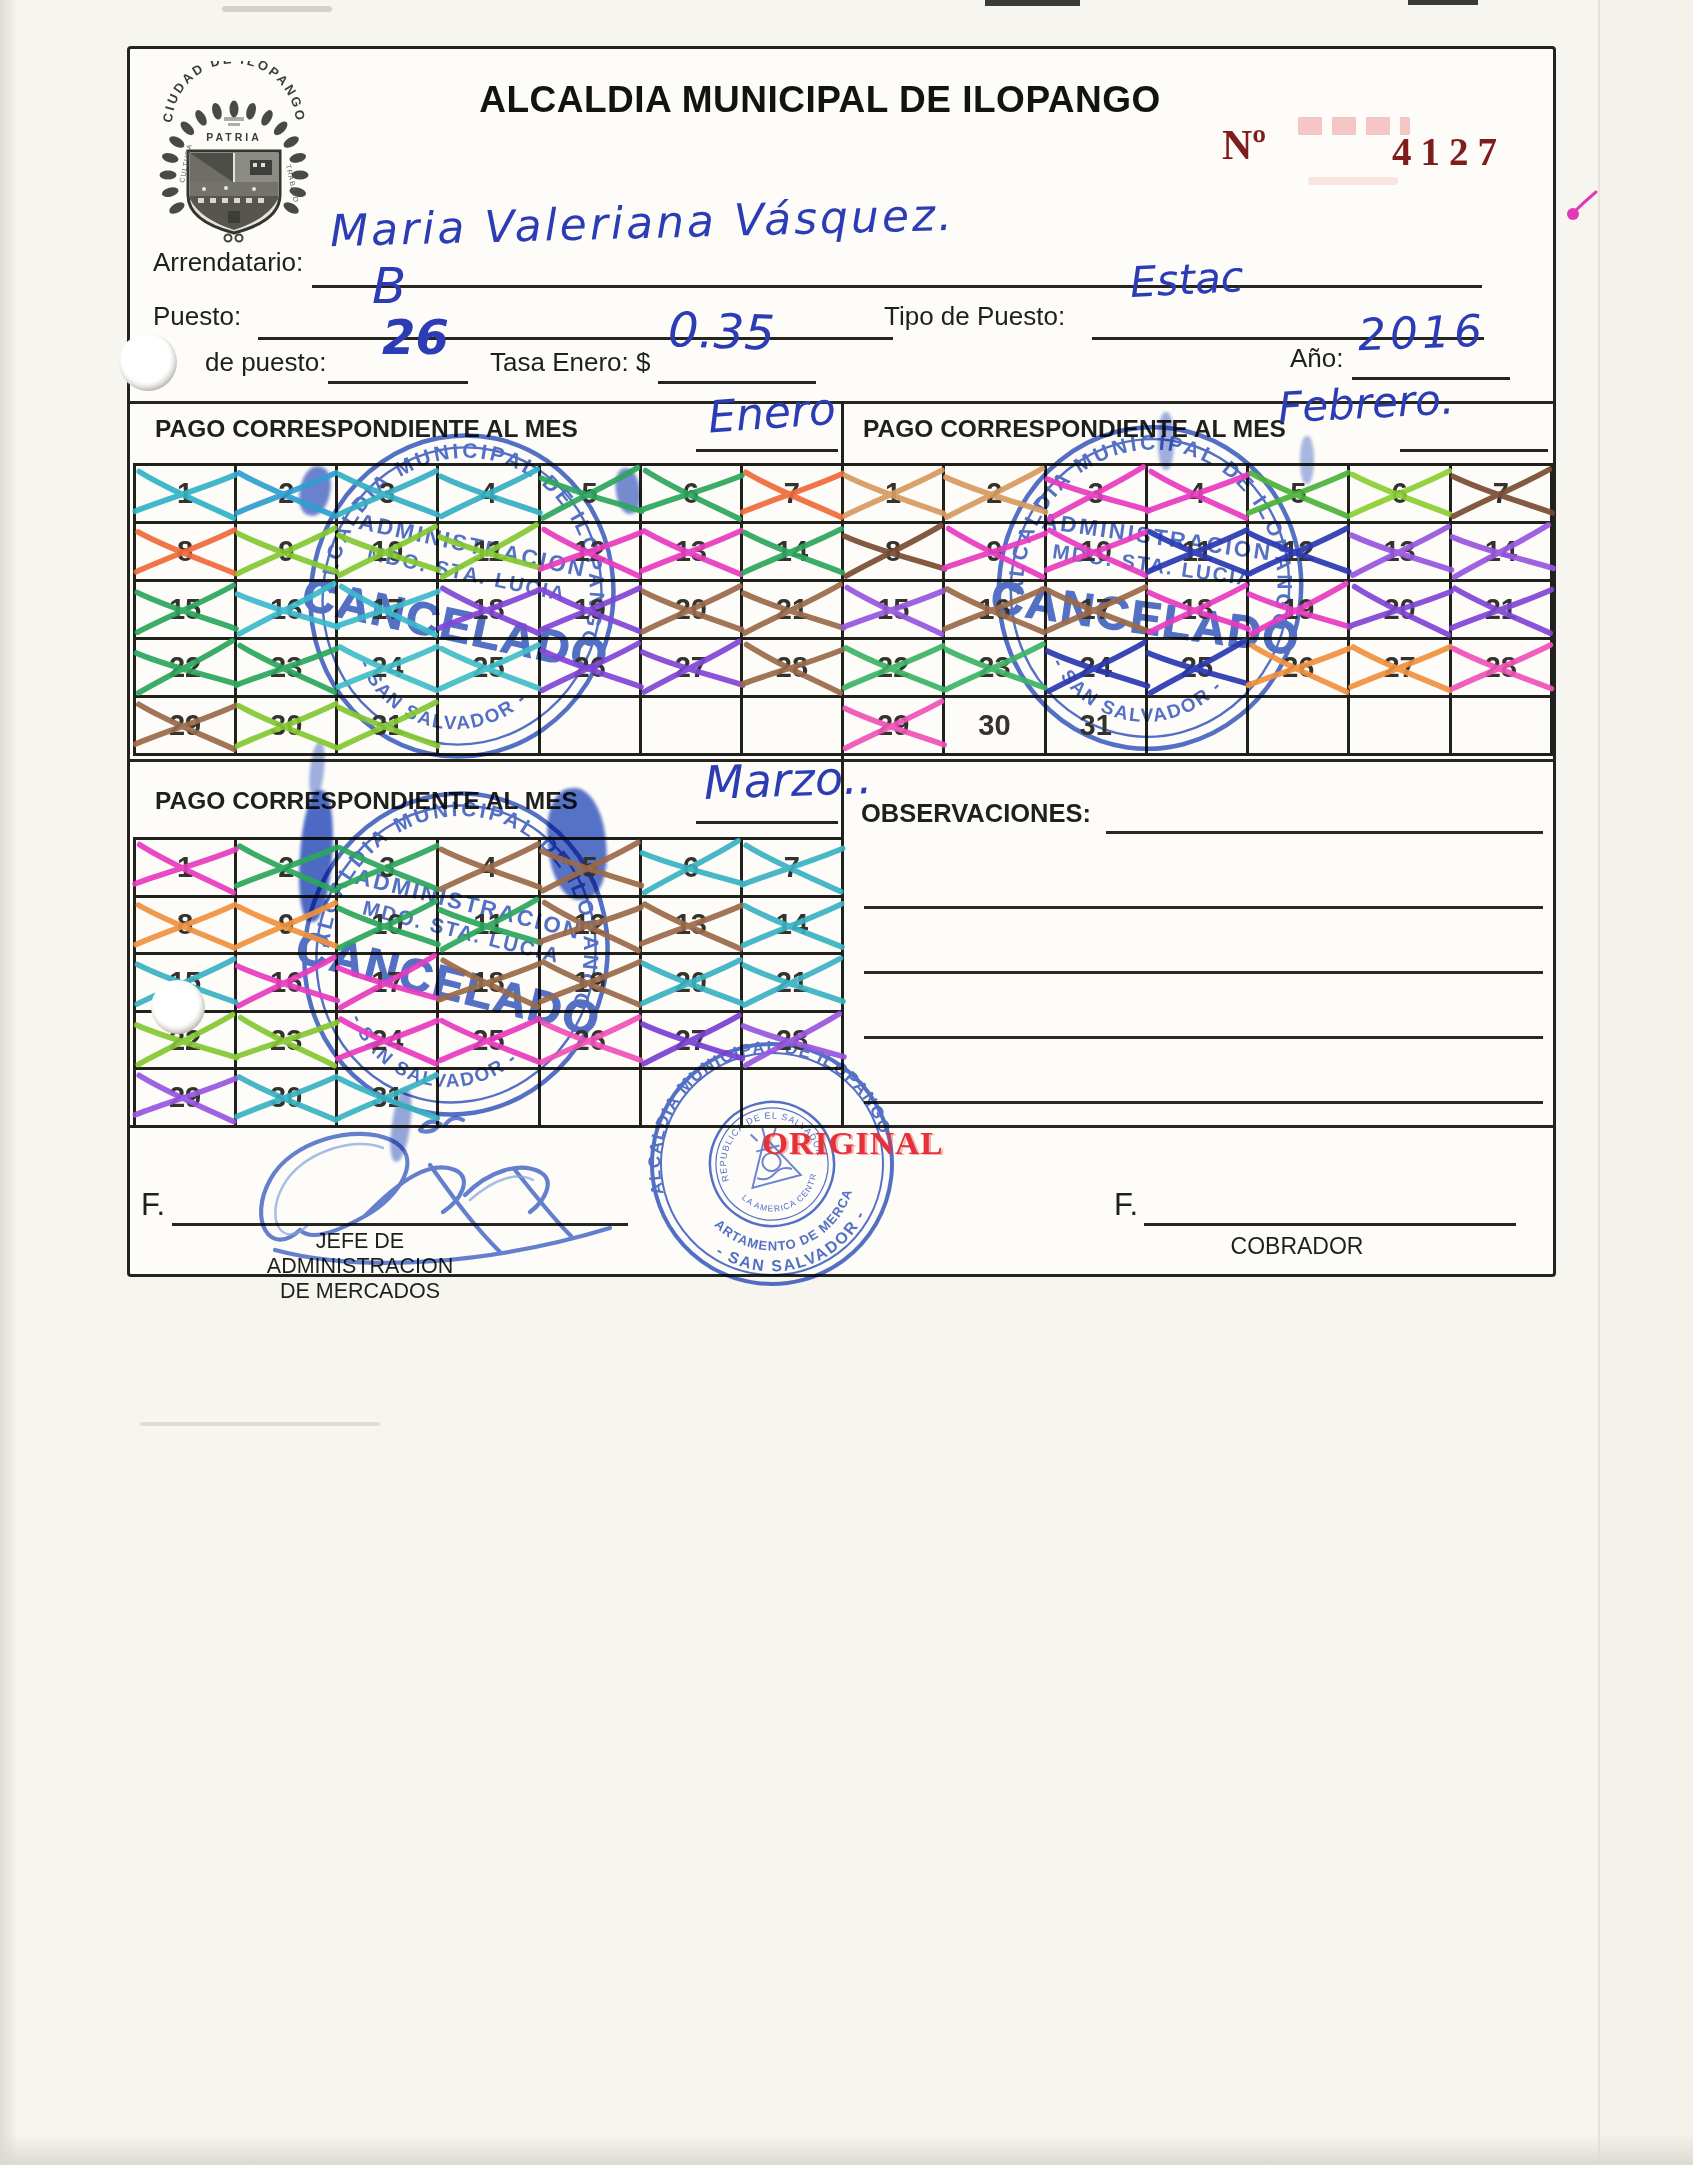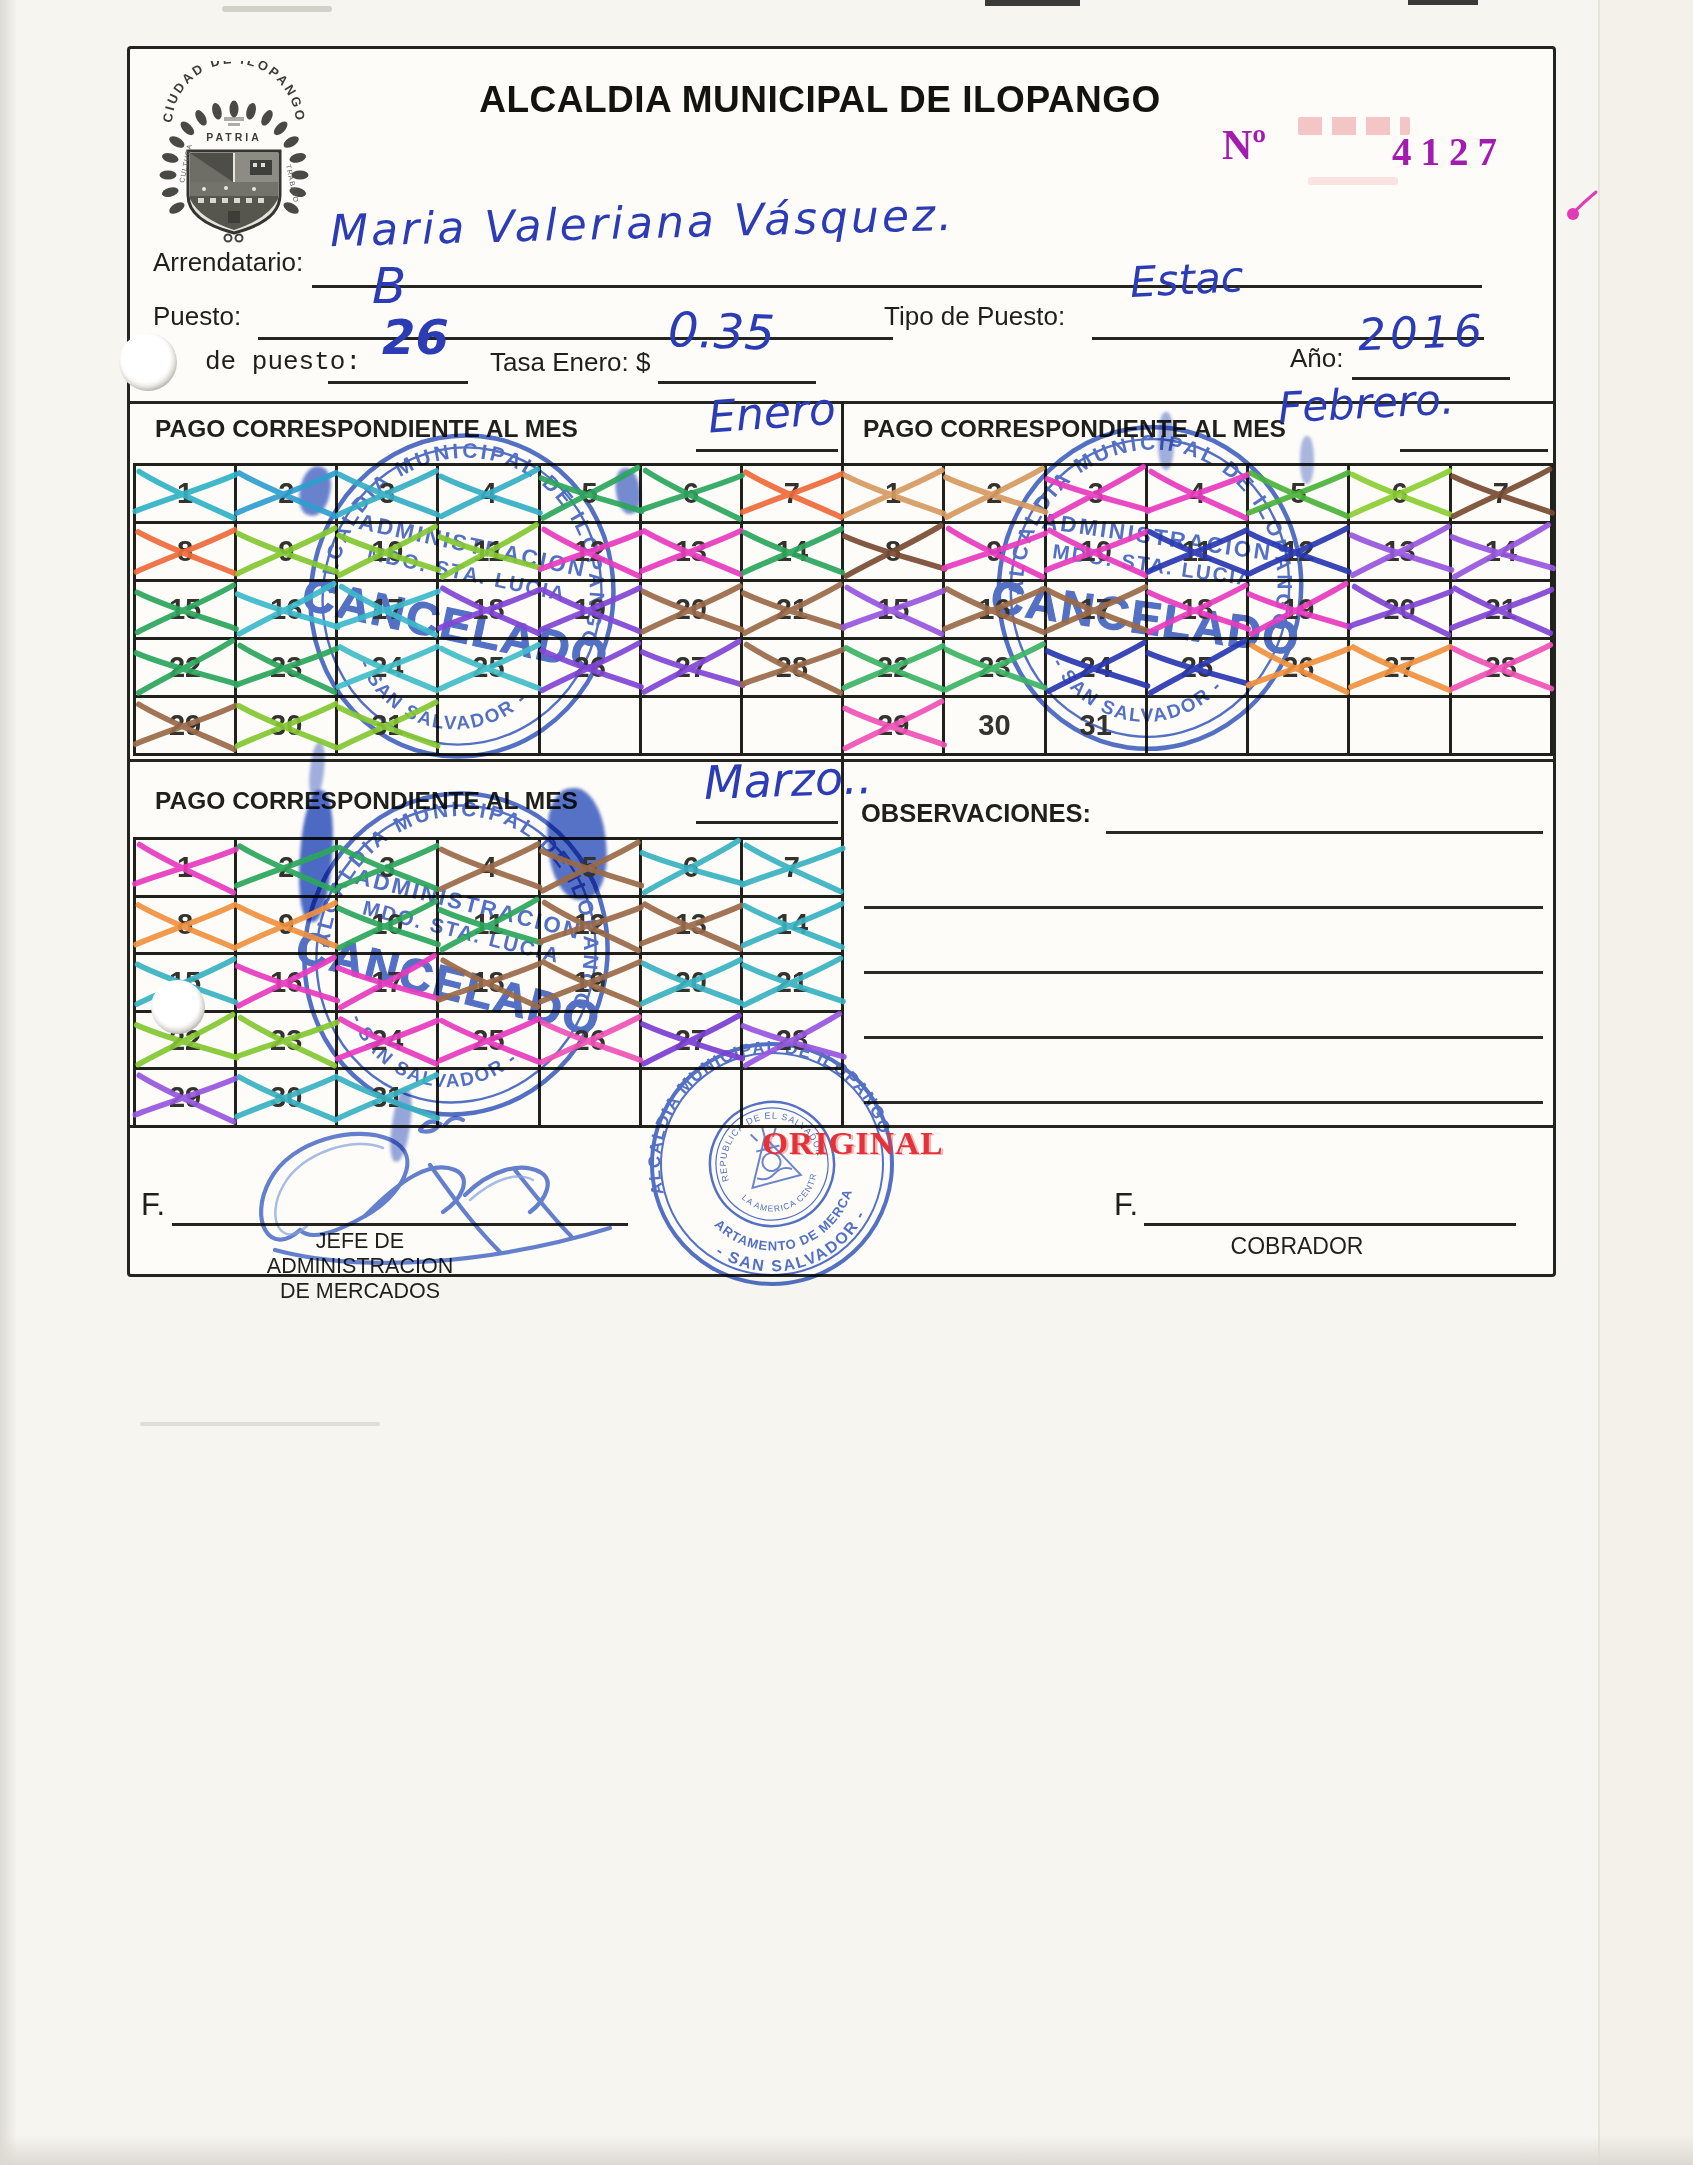--- a/index.html
+++ b/index.html
@@ -6,21 +6,21 @@
   .page{position:relative;width:1693px;height:2165px;background:#f7f5f0;overflow:hidden;
         font-family:"Liberation Sans",sans-serif;}
   .abs{position:absolute;}
   .card{position:absolute;left:127px;top:46px;width:1423px;height:1225px;
         background:#fdfcf8;border:3px solid #23231f;border-radius:4px;}
   .plabel{color:#1f1f1c;font-family:"Liberation Sans",sans-serif;}
   .bold{font-weight:700;}
   .wline{position:absolute;height:0;border-bottom:3px solid #26251f;}
   .hw{font-family:"DejaVu Sans",sans-serif;font-style:italic;color:#2b3cb4;white-space:nowrap;}
   .title{position:absolute;text-align:center;color:#14140f;font-weight:700;letter-spacing:.5px;}
-  .red{color:#a21caf;}
+  .red{color:#7f1d1d;}
   .serif{font-family:"Liberation Serif",serif;}
   .cal-grid{position:absolute;display:grid;grid-template-columns:repeat(7,1fr);
             grid-template-rows:repeat(5,1fr);border-top:3px solid #21211c;border-left:3px solid #21211c;}
   .cell{position:relative;border-right:3px solid #21211c;border-bottom:3px solid #21211c;
         display:flex;align-items:center;justify-content:center;overflow:visible;}
   .daynum{font-size:29px;font-weight:700;color:#33322d;z-index:1;}
   .xmark{position:absolute;left:-5%;top:-9%;width:111%;height:118%;overflow:visible;z-index:2;opacity:.92;}
   .xmark path{fill:none;stroke-width:4.6;stroke-linecap:round;}
   .stamp{position:absolute;mix-blend-mode:multiply;opacity:.82;}
   .hole{position:absolute;border-radius:50%;
@@ -119,21 +119,21 @@
     <div class="wline" style="left:182px;top:236px;width:1170px;"></div>
     <div class="abs hw" style="left:200px;top:148px;font-size:44px;letter-spacing:3px;transform:rotate(-1.5deg);">Maria Valeriana Vásquez.</div>
 
     <div class="abs plabel" style="left:23px;top:252px;font-size:26px;">Puesto:</div>
     <div class="wline" style="left:128px;top:288px;width:635px;"></div>
     <div class="abs hw" style="left:242px;top:208px;font-size:50px;">B</div>
     <div class="abs plabel" style="left:754px;top:252px;font-size:26px;">Tipo de Puesto:</div>
     <div class="wline" style="left:962px;top:288px;width:392px;"></div>
     <div class="abs hw" style="left:1000px;top:206px;font-size:42px;transform:rotate(-3deg);">Estac</div>
 
-    <div class="abs plabel" style="left:75px;top:298px;font-size:26px;font-family:Liberation Mono, monospace;">de puesto:</div>
+    <div class="abs plabel" style="left:75px;top:298px;font-size:26px;">de puesto:</div>
     <div class="wline" style="left:198px;top:332px;width:140px;"></div>
     <div class="abs hw" style="left:252px;top:260px;font-size:48px;font-weight:700;">26</div>
     <div class="abs plabel" style="left:360px;top:298px;font-size:26px;">Tasa Enero: $</div>
     <div class="wline" style="left:528px;top:332px;width:158px;"></div>
     <div class="abs hw" style="left:538px;top:254px;font-size:48px;transform:rotate(2deg);">0.35</div>
     <div class="abs plabel" style="left:1160px;top:294px;font-size:26px;">Año:</div>
     <div class="wline" style="left:1222px;top:328px;width:158px;"></div>
     <div class="abs hw" style="left:1228px;top:258px;font-size:44px;letter-spacing:4px;transform:rotate(-2deg);">2016</div>
 
     <div class="wline" style="left:0;top:352px;width:1423px;"></div>

